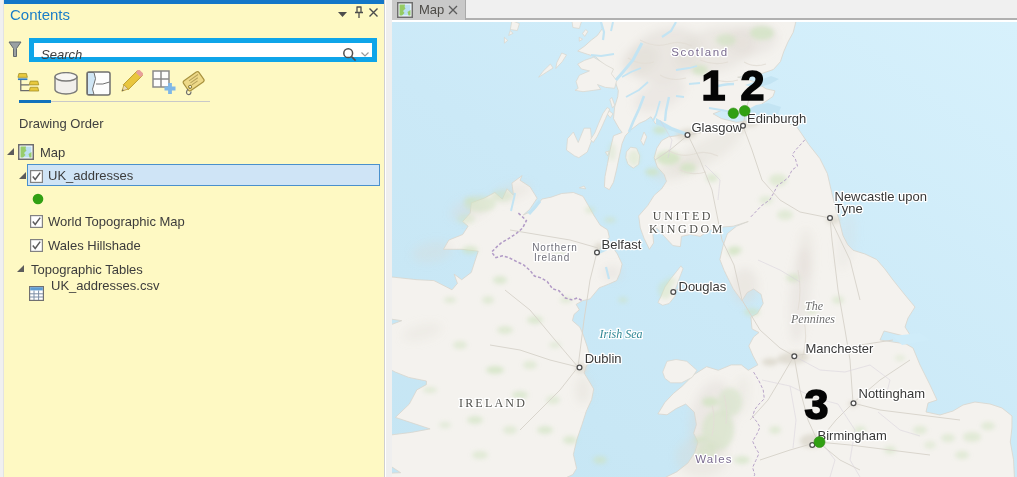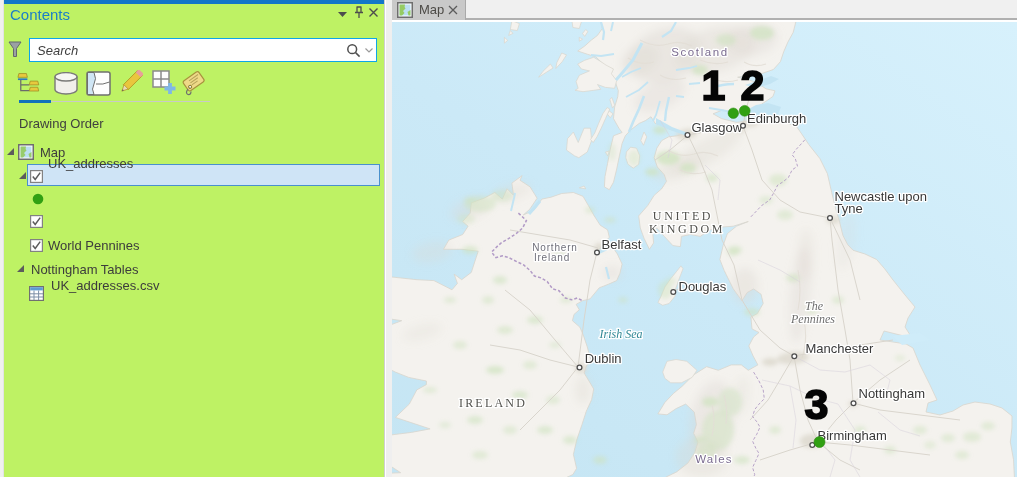--- a/index.html
+++ b/index.html
@@ -1,20 +1,20 @@
 <!DOCTYPE html>
 <html><head><meta charset="utf-8"><style>
 *{margin:0;padding:0;box-sizing:border-box}
 body{width:1017px;height:477px;position:relative;overflow:hidden;font-family:"Liberation Sans",sans-serif;background:#fff}
 .lstrip{position:absolute;left:0;top:0;width:4px;height:477px;background:#f0f0f0;border-right:1px solid #e3e3e3}
-.panel{position:absolute;left:4px;top:0;width:381px;height:477px;background:#bef264;border-right:1px solid #d0d0d0}
+.panel{position:absolute;left:4px;top:0;width:381px;height:477px;background:#fef9c3;border-right:1px solid #d0d0d0}
 .bluebar{position:absolute;left:0;top:0;width:100%;height:4px;background:#1377c8}
 .ptitle{position:absolute;left:6px;top:6px;font-size:15px;color:#1b7ec8}
 .hic{position:absolute;top:7px;color:#4d4d4d}
-.sbox{position:absolute;left:25px;top:38px;width:348px;height:24px;background:#fff;border:1px solid #0ea5e9}
+.sbox{position:absolute;left:25px;top:38px;width:348px;height:24px;background:#fff;border:5px solid #0ea5e9}
 .sph{position:absolute;left:7px;top:4px;font-style:italic;font-size:13px;color:#3f3f3f}
 .bund{position:absolute;left:15px;top:100px;width:32px;height:3px;background:#1272bc}
 .gline{position:absolute;left:47px;top:101px;width:159px;height:1px;background:#c9c9c9}
 .dorder{position:absolute;left:15px;top:116px;font-size:13px;font-weight:normal;color:#3f3f3f}
 .trow{position:absolute;font-size:13px;color:#3c3c3c}
 .gap{position:absolute;left:386px;top:0;width:6px;height:477px;background:#efefef}
 .tabbar{position:absolute;left:392px;top:0;width:625px;height:20px;background:#f0f0f0;border-bottom:2px solid #b0b0b0}
 .tab{position:absolute;left:0px;top:0px;width:74px;height:20px;background:#c9c9c9;border-right:1px solid #a9a9a9}
 .tabtxt{position:absolute;left:27px;top:2px;font-size:13px;color:#4c4a46}
 svg{display:block}
@@ -103,38 +103,39 @@
   </svg>
   <div class="trow" style="left:36px;top:145px">Map</div>
   <div style="position:absolute;left:23px;top:164px;width:353px;height:22px;background:#cfe4f6;border:1px solid #4a90cc"></div>
   <svg style="position:absolute;left:15px;top:172px" width="7" height="7" viewBox="0 0 7 7">
       <path d="M7,0 L7,7 L0,7 Z" fill="#5c5c5c"></path>
     </svg>
   <svg style="position:absolute;left:26px;top:170px" width="13" height="13" viewBox="0 0 13 13">
       <rect x="0.6" y="0.6" width="11.8" height="11.8" fill="#fff" stroke="#828282" stroke-width="1.2"></rect>
       <path d="M2.8,6.5 L5.2,9.5 L10.2,2.6" stroke="#5c5c5c" stroke-width="1.5" fill="none"></path>
     </svg>
-  <div class="trow" style="left:44px;top:156px">UK_addresses</div>
+  <div class="trow" style="left:44px;top:168px">UK_addresses</div>
   <circle></circle>
   <svg style="position:absolute;left:28px;top:193px" width="12" height="12" viewBox="0 0 12 12">
       <circle cx="6" cy="6" r="5.3" fill="#31a013"></circle>
     </svg>
   <svg style="position:absolute;left:26px;top:215px" width="13" height="13" viewBox="0 0 13 13">
       <rect x="0.6" y="0.6" width="11.8" height="11.8" fill="#fff" stroke="#828282" stroke-width="1.2"></rect>
       <path d="M2.8,6.5 L5.2,9.5 L10.2,2.6" stroke="#5c5c5c" stroke-width="1.5" fill="none"></path>
     </svg>
+  <div class="trow" style="left:44px;top:214px">World Topographic Map</div>
   <svg style="position:absolute;left:26px;top:239px" width="13" height="13" viewBox="0 0 13 13">
       <rect x="0.6" y="0.6" width="11.8" height="11.8" fill="#fff" stroke="#828282" stroke-width="1.2"></rect>
       <path d="M2.8,6.5 L5.2,9.5 L10.2,2.6" stroke="#5c5c5c" stroke-width="1.5" fill="none"></path>
     </svg>
-  <div class="trow" style="left:44px;top:238px">World Pennines</div>
+  <div class="trow" style="left:44px;top:238px">Wales Hillshade</div>
   <svg style="position:absolute;left:13px;top:265px" width="7" height="7" viewBox="0 0 7 7">
       <path d="M7,0 L7,7 L0,7 Z" fill="#5c5c5c"></path>
     </svg>
-  <div class="trow" style="left:27px;top:262px">Nottingham Tables</div>
+  <div class="trow" style="left:27px;top:262px">Topographic Tables</div>
   <svg style="position:absolute;left:25px;top:286px" width="15" height="15" viewBox="0 0 15 15">
     <rect x="0.6" y="0.6" width="13.8" height="13.8" fill="#fff" stroke="#707070" stroke-width="1.2"></rect>
     <rect x="1.2" y="1.2" width="12.6" height="3.2" fill="#5e9cd3"></rect>
     <path d="M1,7.8 L14,7.8 M1,11 L14,11 M5,4.5 L5,14 M9.6,4.5 L9.6,14" stroke="#7d8ea6" stroke-width="1"></path>
   </svg>
   <div class="trow" style="left:47px;top:278px">UK_addresses.csv</div>
 </div>
 <div class="gap"></div>
 <div class="tabbar">
   <div class="tab">

